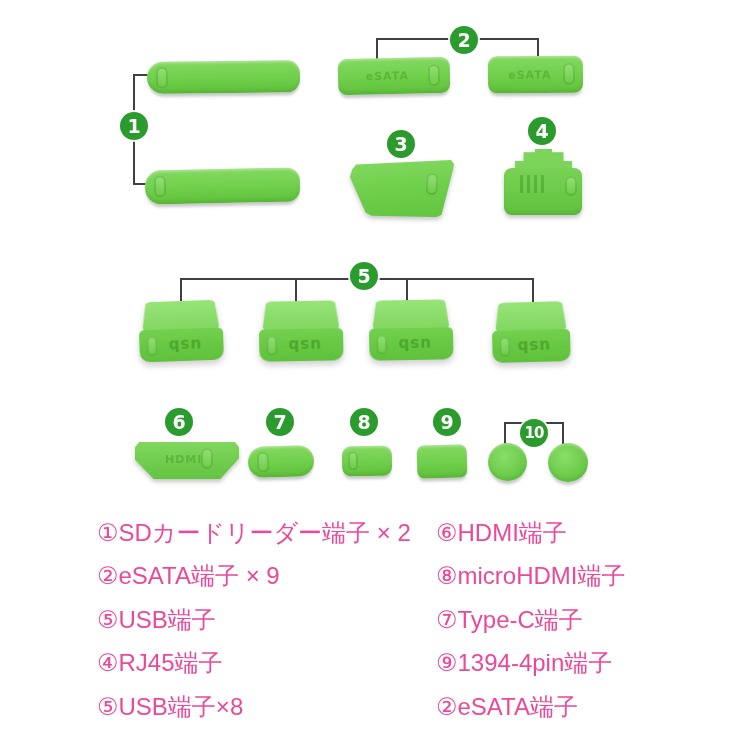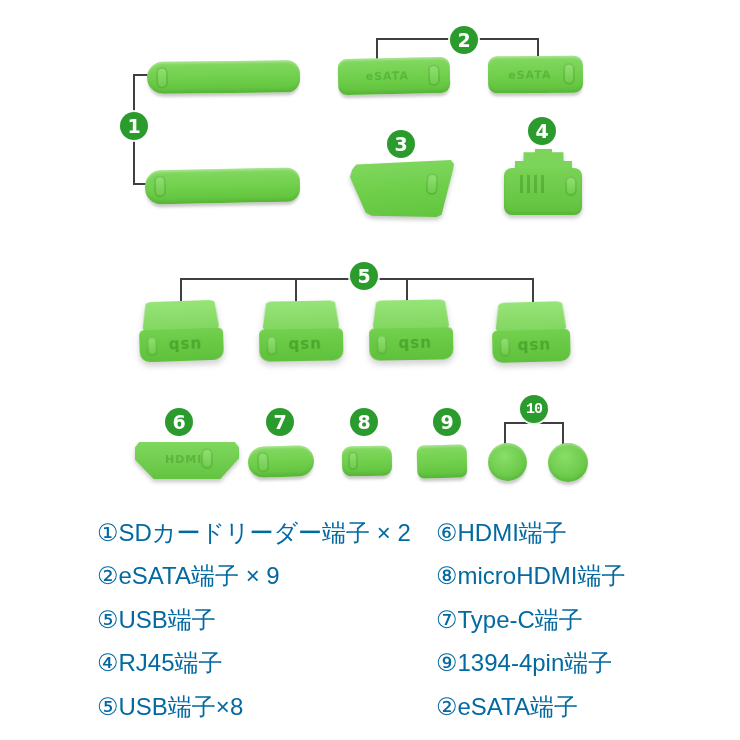--- a/index.html
+++ b/index.html
@@ -88,21 +88,21 @@
   #micro .tab{left:6px;top:5px;width:10px;height:19px;}
   #fw1394{left:417px;top:445px;width:50px;height:33px;border-radius:7px;transform:rotate(-1.5deg);}
 
   
   #hp1{left:488px;top:443px;width:39px;height:38px;border-radius:50%;
        background:radial-gradient(circle at 42% 35%,#8ade69,#64c541 75%);}
   #hp2{left:548px;top:443px;width:40px;height:39px;border-radius:50%;
        background:radial-gradient(circle at 42% 35%,#8ade69,#64c541 75%);}
 
   
-  .legend-col{position:absolute;top:511px;font-size:24px;color:#0369a1;white-space:nowrap;}
+  .legend-col{position:absolute;top:511px;font-size:24px;color:#ec4899;white-space:nowrap;}
   #legend-left{left:97px;}
   #legend-right{left:436px;}
   .legend-row{height:43.4px;line-height:43.4px;}
 </style>
 </head>
 <body>
 
 <div class="stage">
 
   <div class="line" style="left:133px;top:75px;width:2px;height:110px;"></div>
@@ -125,21 +125,21 @@
 
   <div class="badge" style="left:120px;top:112px;">1</div>
   <div class="badge" style="left:450px;top:26px;">2</div>
   <div class="badge" style="left:387px;top:130px;">3</div>
   <div class="badge" style="left:528px;top:117px;">4</div>
   <div class="badge" style="left:350px;top:262px;">5</div>
   <div class="badge" style="left:165px;top:408px;">6</div>
   <div class="badge" style="left:266px;top:408px;">7</div>
   <div class="badge" style="left:350px;top:408px;">8</div>
   <div class="badge" style="left:433px;top:408px;">9</div>
-  <div class="badge two" style="left:520px;top:395px;font-family:Liberation Mono, monospace;">10</div>
+  <div class="badge two" style="left:520px;top:419px;">10</div>
 
   <div class="plug" id="sd1">
     <span class="tab sd-tab"></span>
   </div>
   <div class="plug" id="sd2">
     <span class="tab sd-tab"></span>
   </div>
 
   <div class="plug" id="esata1">
     <span class="emboss esata-emboss">eSATA</span>

